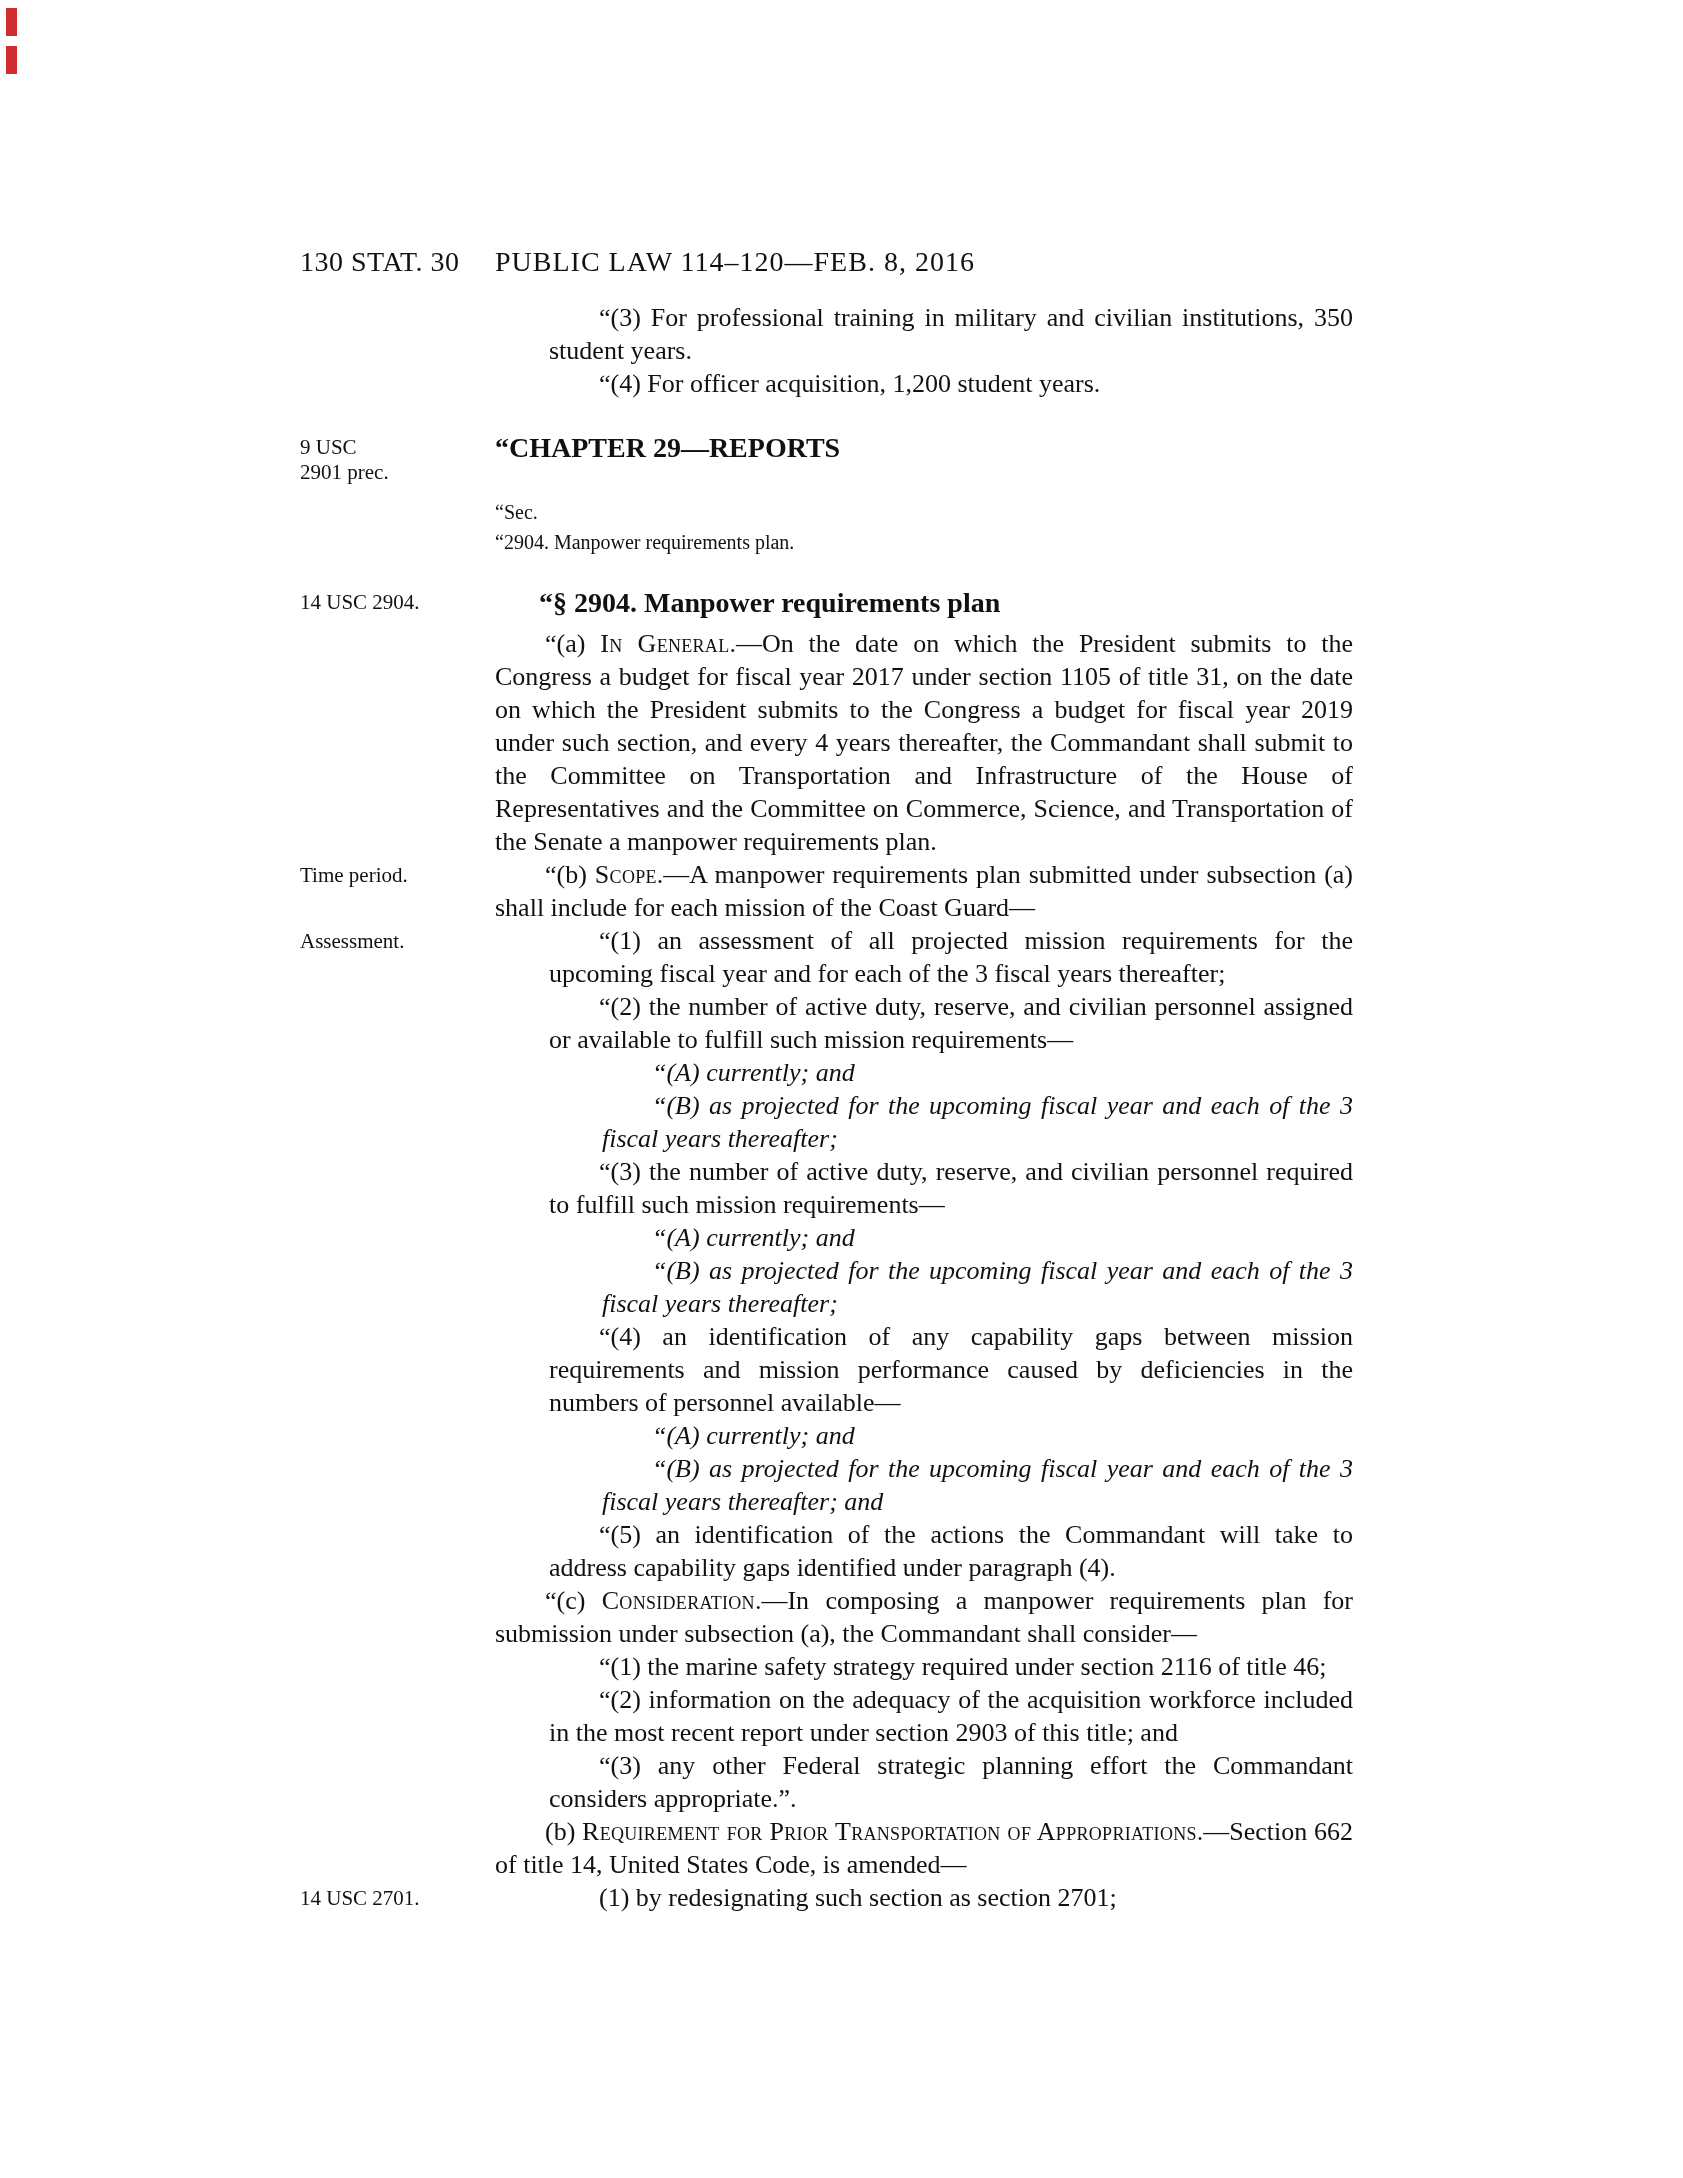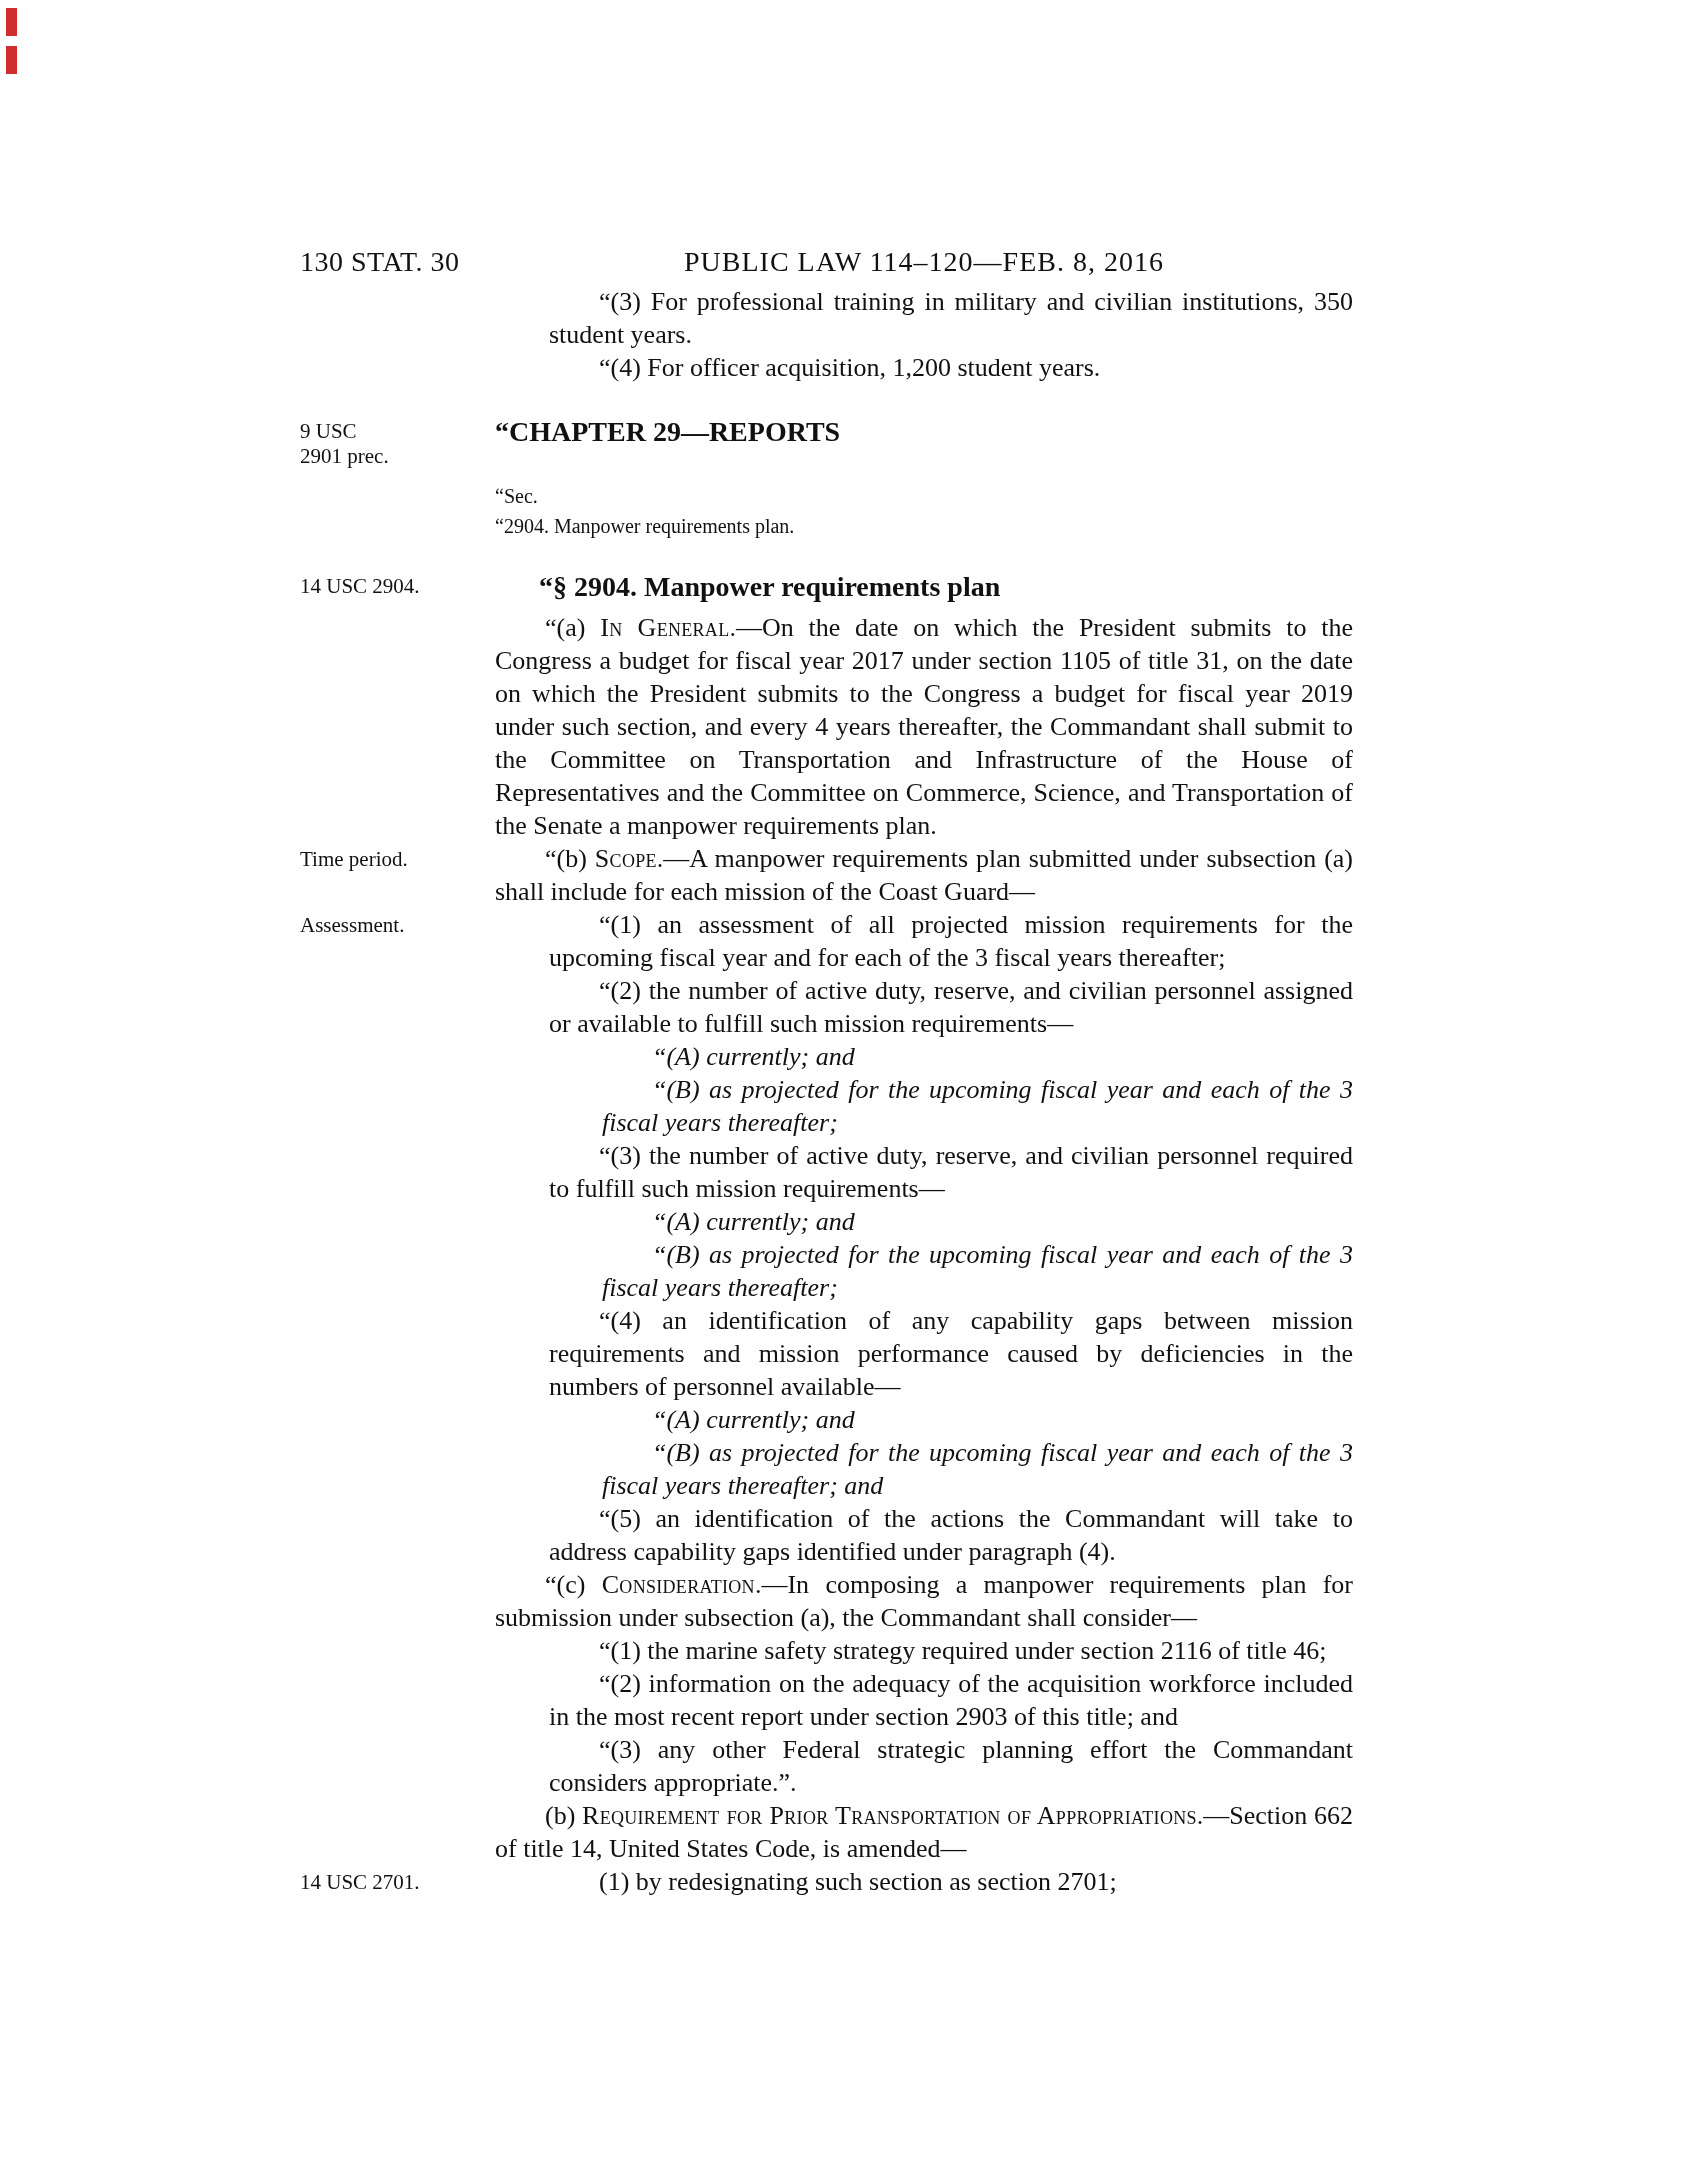--- a/index.html
+++ b/index.html
@@ -28,30 +28,29 @@
     top: 246px;
     font-size: 28px;
     letter-spacing: 0.5px;
     white-space: nowrap;
   }
   .header-title {
     position: absolute;
     left: 495px;
     top: 246px;
     width: 858px;
-    text-align: center;
     font-size: 28px;
     letter-spacing: 1px;
     white-space: nowrap;
   }
 
   .main {
     position: absolute;
     left: 300px;
-    top: 285px;
+    top: 301px;
     width: 1053px;
   }
   .row { display: flex; align-items: flex-start; }
   .note-cell {
     width: 195px;
     flex: none;
     font-size: 21px;
     line-height: 25px;
     padding-top: 5px;
     color: #111111;

